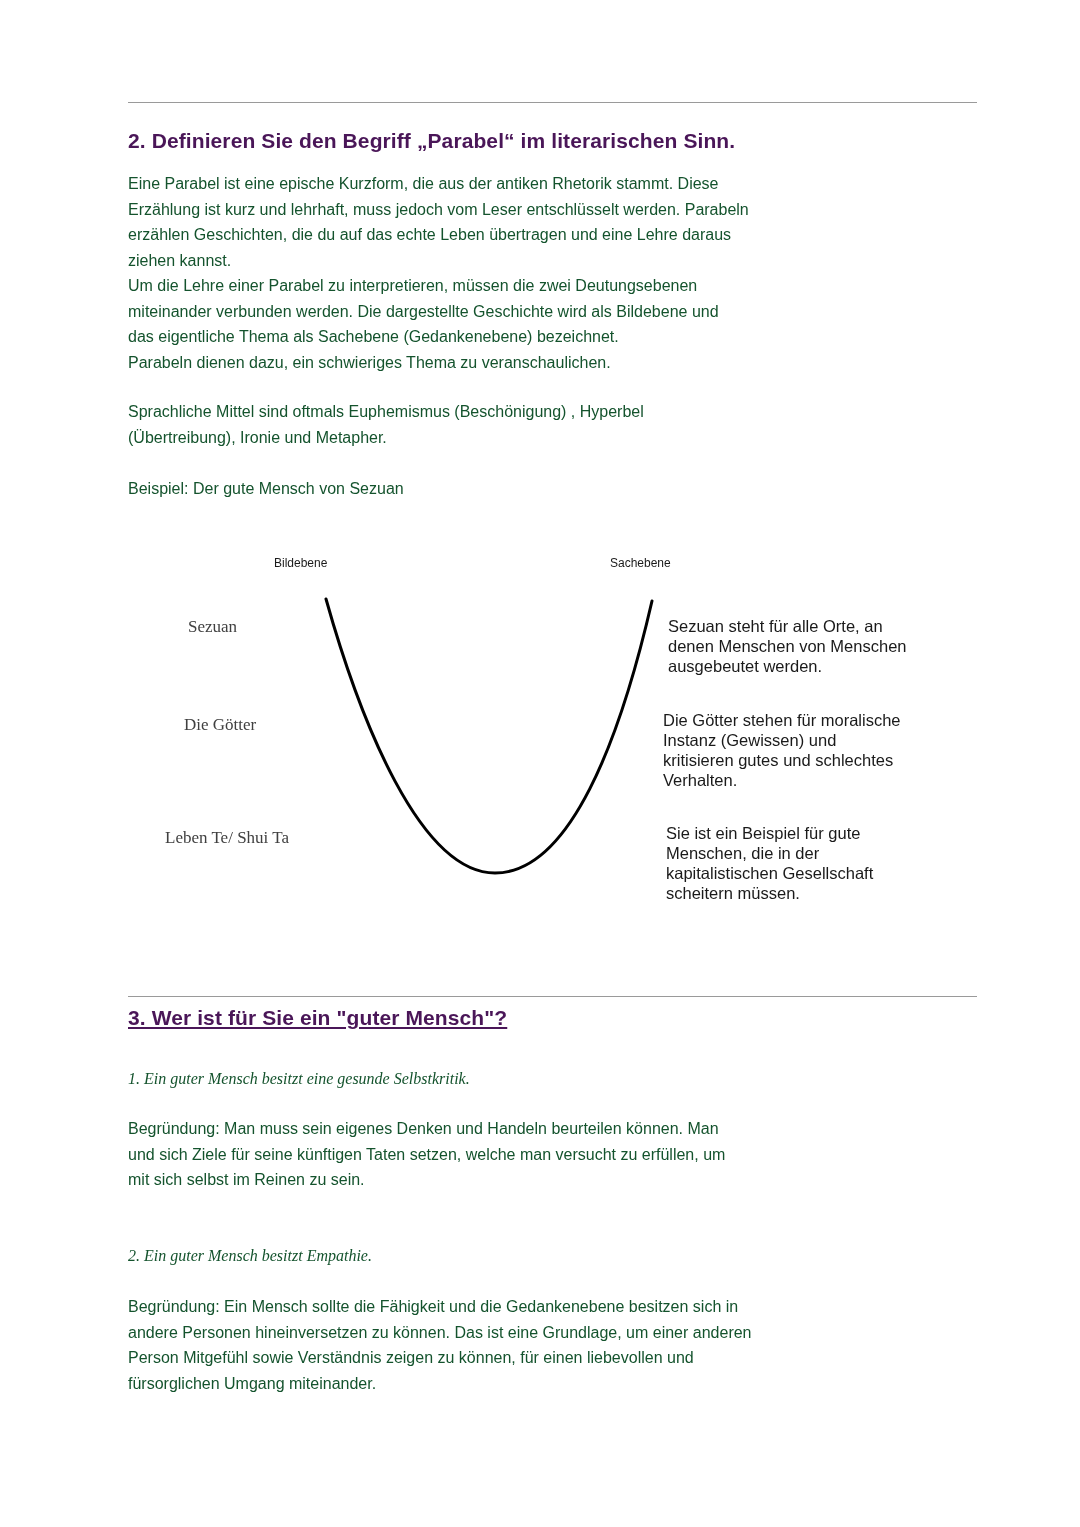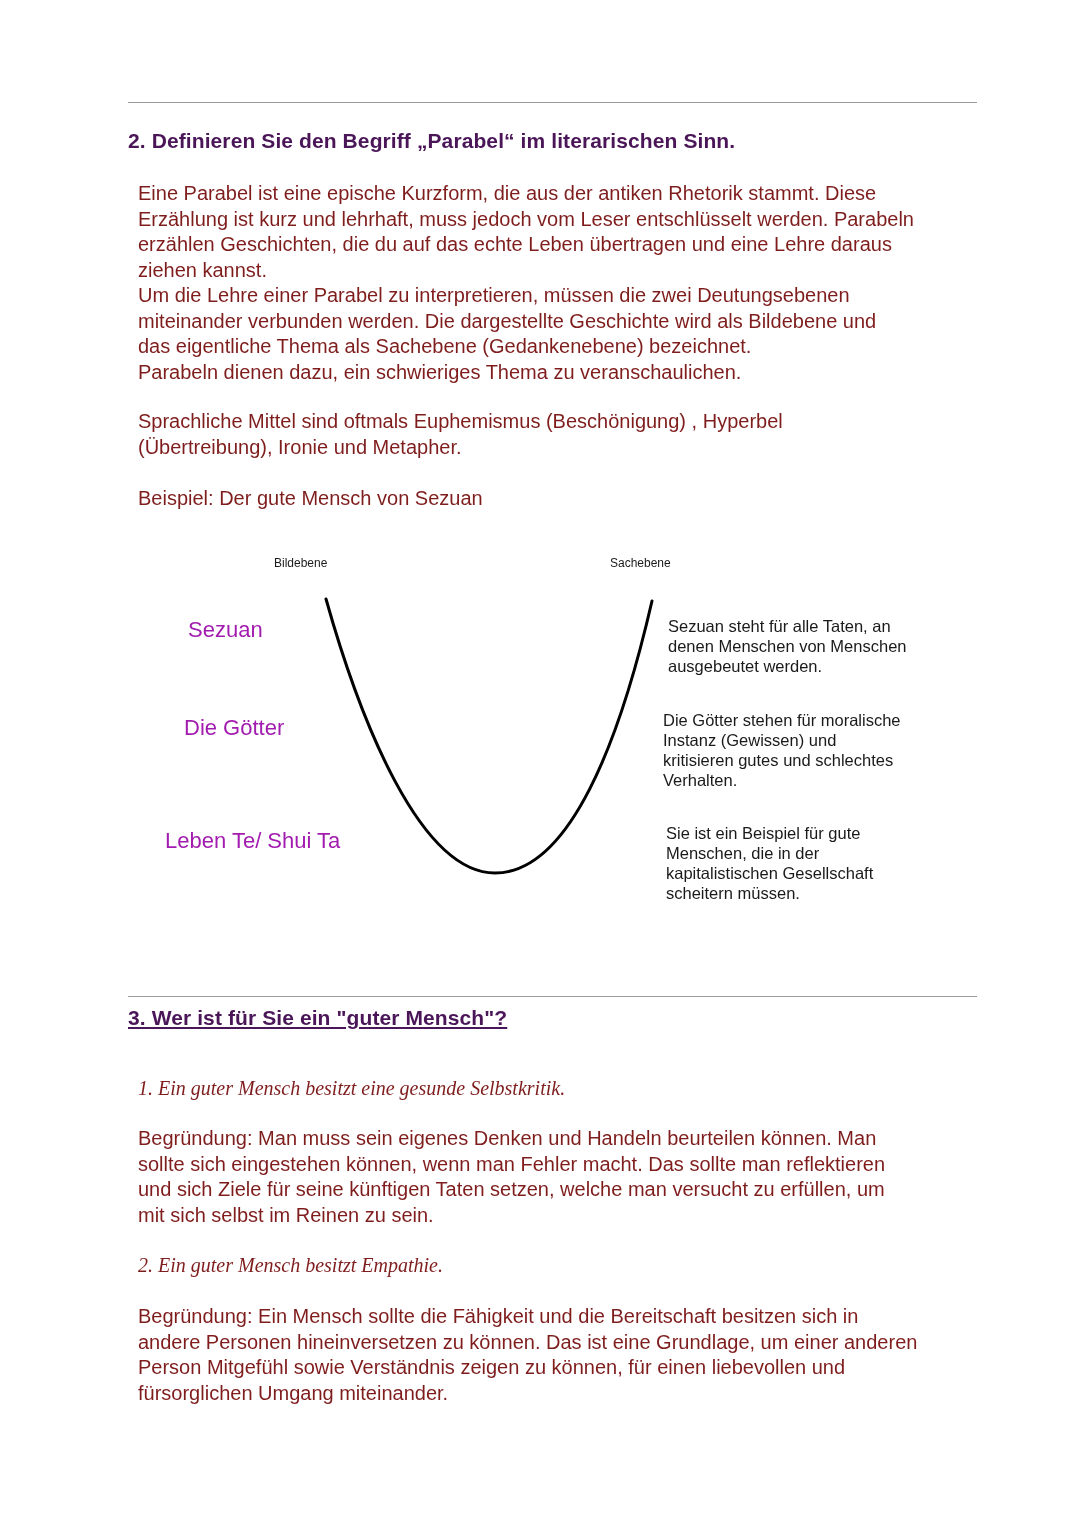--- a/index.html
+++ b/index.html
@@ -29,39 +29,40 @@
       font-size: 21px;
       font-weight: bold;
       color: #4a1658;
       letter-spacing: 0.1px;
       white-space: nowrap;
     }
     .para {
       position: absolute;
       left: 128px;
       width: 860px;
-      margin: 10px;
-      font-size: 20px;
+      margin: 0;
+      font-size: 16px;
       line-height: 25.5px;
-      color: #7f1d1d;
+      color: #14532d;
     }
     .para span { display: block; white-space: nowrap; }
     .italic { font-style: italic; font-family: Liberation Serif, serif; }
 
     .diagram-label {
       position: absolute;
       font-size: 12px;
       color: #1a1a1a;
       white-space: nowrap;
     }
     .left-label {
       position: absolute;
-      font-size: 22px;
-      color: #a21caf;
+      font-size: 17px;
+      color: #404040;
       white-space: nowrap;
+      font-family: Liberation Serif, serif;
     }
     .right-note {
       position: absolute;
       font-size: 16.5px;
       line-height: 20px;
       color: #1a1a1a;
     }
     .right-note span { display: block; white-space: nowrap; }
     svg.curve {
       position: absolute;
@@ -102,21 +103,21 @@
 
   <svg class="curve" width="1080" height="1527">
     <path d="M 326 599 C 360 720, 420 873, 495 873 C 570 873, 620 740, 652 601" fill="none" stroke="#000000" stroke-width="3" stroke-linecap="round"></path>
   </svg>
 
   <div class="left-label" style="left:188px; top:617px;">Sezuan</div>
   <div class="left-label" style="left:184px; top:715px;">Die Götter</div>
   <div class="left-label" style="left:165px; top:828px;">Leben Te/ Shui Ta</div>
 
   <div class="right-note" style="left:668px; top:616px;">
-    <span>Sezuan steht für alle Taten, an</span>
+    <span>Sezuan steht für alle Orte, an</span>
     <span>denen Menschen von Menschen</span>
     <span>ausgebeutet werden.</span>
   </div>
 
   <div class="right-note" style="left:663px; top:710px;">
     <span>Die Götter stehen für moralische</span>
     <span>Instanz (Gewissen) und</span>
     <span>kritisieren gutes und schlechtes</span>
     <span>Verhalten.</span>
   </div>
@@ -132,27 +133,26 @@
 <div class="rule" style="top:996px;"></div>
 
 <h2 class="heading" style="top:1006px;text-decoration:underline;">3. Wer ist für Sie ein "guter Mensch"?</h2>
 
 <p class="para italic" style="top:1066px;">
   <span>1. Ein guter Mensch besitzt eine gesunde Selbstkritik.</span>
 </p>
 
 <p class="para" style="top:1116px;">
   <span>Begründung: Man muss sein eigenes Denken und Handeln beurteilen können. Man</span>
-  <span>sollte sich eingestehen können, wenn man Fehler macht. Das sollte man reflektieren</span>
   <span>und sich Ziele für seine künftigen Taten setzen, welche man versucht zu erfüllen, um</span>
   <span>mit sich selbst im Reinen zu sein.</span>
 </p>
 
 <p class="para italic" style="top:1243px;">
   <span>2. Ein guter Mensch besitzt Empathie.</span>
 </p>
 
 <p class="para" style="top:1294px;">
-  <span>Begründung: Ein Mensch sollte die Fähigkeit und die Bereitschaft besitzen sich in</span>
+  <span>Begründung: Ein Mensch sollte die Fähigkeit und die Gedankenebene besitzen sich in</span>
   <span>andere Personen hineinversetzen zu können. Das ist eine Grundlage, um einer anderen</span>
   <span>Person Mitgefühl sowie Verständnis zeigen zu können, für einen liebevollen und</span>
   <span>fürsorglichen Umgang miteinander.</span>
 </p>
 
 </body></html>

